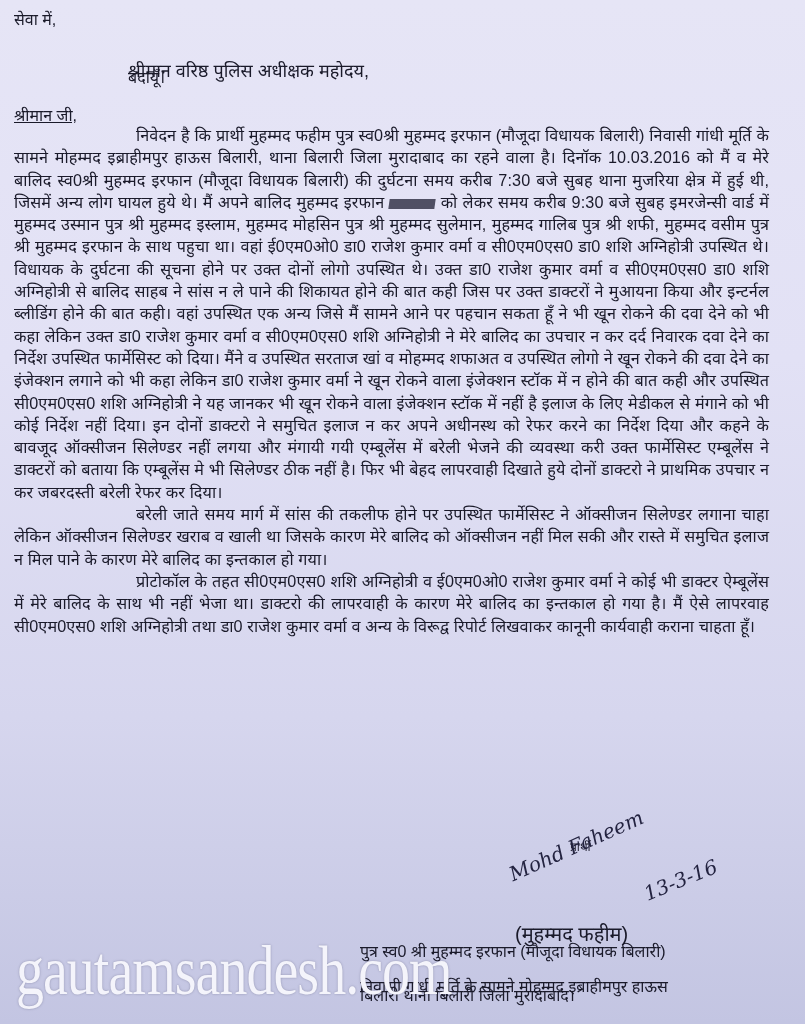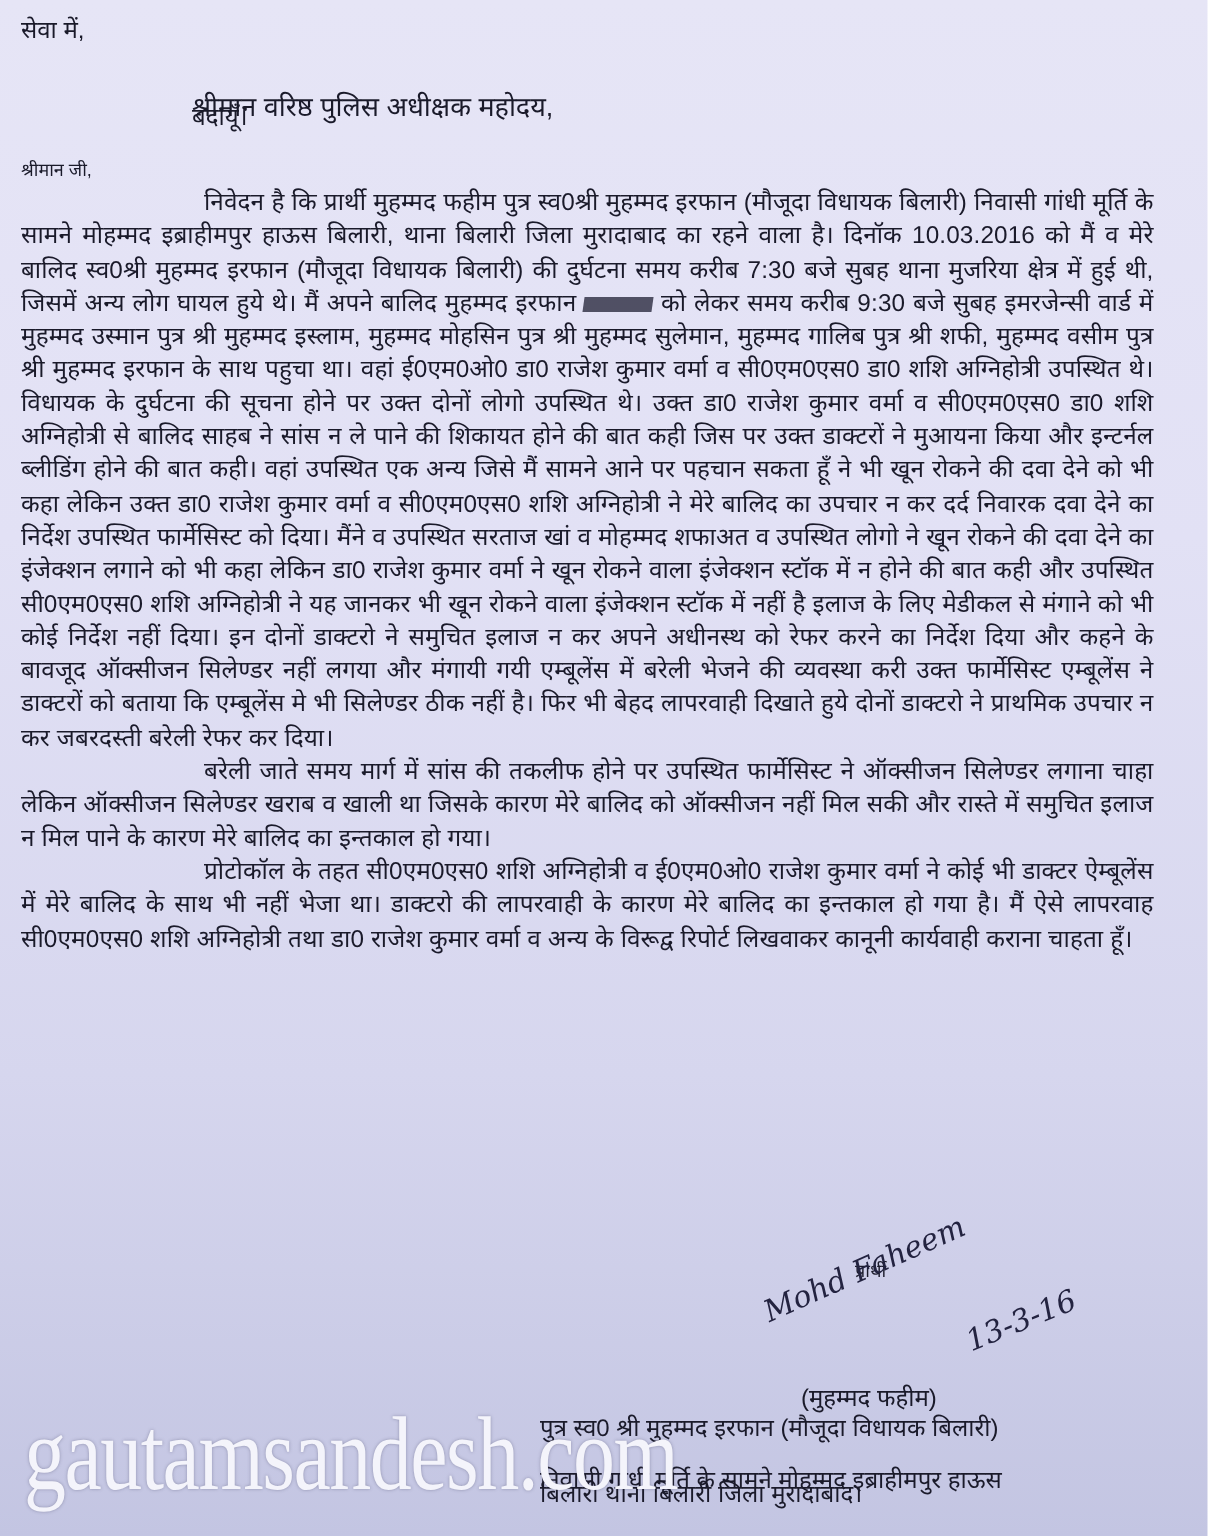--- a/index.html
+++ b/index.html
@@ -6,41 +6,41 @@
     body {
       width: 805px; height: 1024px; overflow: hidden; position: relative;
       background: linear-gradient(180deg, #e6e5f6 0%, #e2e1f5 35%, #d6d6ee 70%, #c3c5e2 100%);
       font-family: "Liberation Sans", "DejaVu Sans", sans-serif;
       color: #1a1a2a;
     }
     .page { position: absolute; left: 0; top: 0; width: 805px; height: 1024px; }
     .addr-to { position: absolute; left: 14px; top: 8px; font-size: 16px; }
     .addr-line1 { position: absolute; left: 128px; top: 58px; font-size: 18px; }
     .addr-line2 { position: absolute; left: 128px; top: 66px; font-size: 16px; }
-    .salutation { position: absolute; left: 14px; top: 104px; font-size: 12px; }
+    .salutation { position: absolute; left: 14px; top: 104px; font-size: 16px; text-decoration: underline; }
     .body-text {
       position: absolute; left: 14px; top: 124px; width: 770px;
       font-size: 16.2px; line-height: 22.3px; text-align: justify;
       letter-spacing: 0.1px;
     }
     .para { margin: 0 15px 0 0; text-indent: 122px; }
     .para + .para { margin-top: 0; }
     .redact { display: inline-block; width: 46px; height: 10px; background: #2a2a40; vertical-align: middle; transform: skew(-8deg); opacity: 0.8; }
     .sig-block { position: absolute; left: 360px; top: 838px; width: 430px; }
     .sig-label { position: absolute; left: 210px; top: 0; font-size: 12px; }
     .signature {
       position: absolute; left: 155px; top: 24px; font-family: "DejaVu Serif", serif;
       font-style: italic; font-size: 20px; color: #232340; transform: rotate(-24deg);
       transform-origin: left bottom;
     }
     .sig-date {
       position: absolute; left: 282px; top: 30px; font-family: "DejaVu Serif", serif;
       font-style: italic; font-size: 20px; color: #232340; transform: rotate(-22deg);
     }
-    .sig-name { position: absolute; left: 155px; top: 82px; font-size: 16px; margin-left: 19px; }
+    .sig-name { position: absolute; left: 155px; top: 82px; font-size: 20px; }
     .sig-line { position: absolute; left: 0; width: 430px; text-align: left; font-size: 16px; }
     .sig-line.l1 { top: 102px; }
     .sig-line.l2 { top: 121px; margin-top: 16px; }
     .sig-line.l3 { top: 146px; }
     .watermark {
       position: absolute; left: 16px; top: 930px; font-family: "Liberation Serif", "DejaVu Serif", serif;
       font-size: 56px; color: #f4f4fb; letter-spacing: -1px;
       text-shadow: 0 0 2px rgba(60,60,90,0.4);
       transform: scaleY(1.25); transform-origin: left top;
     }

